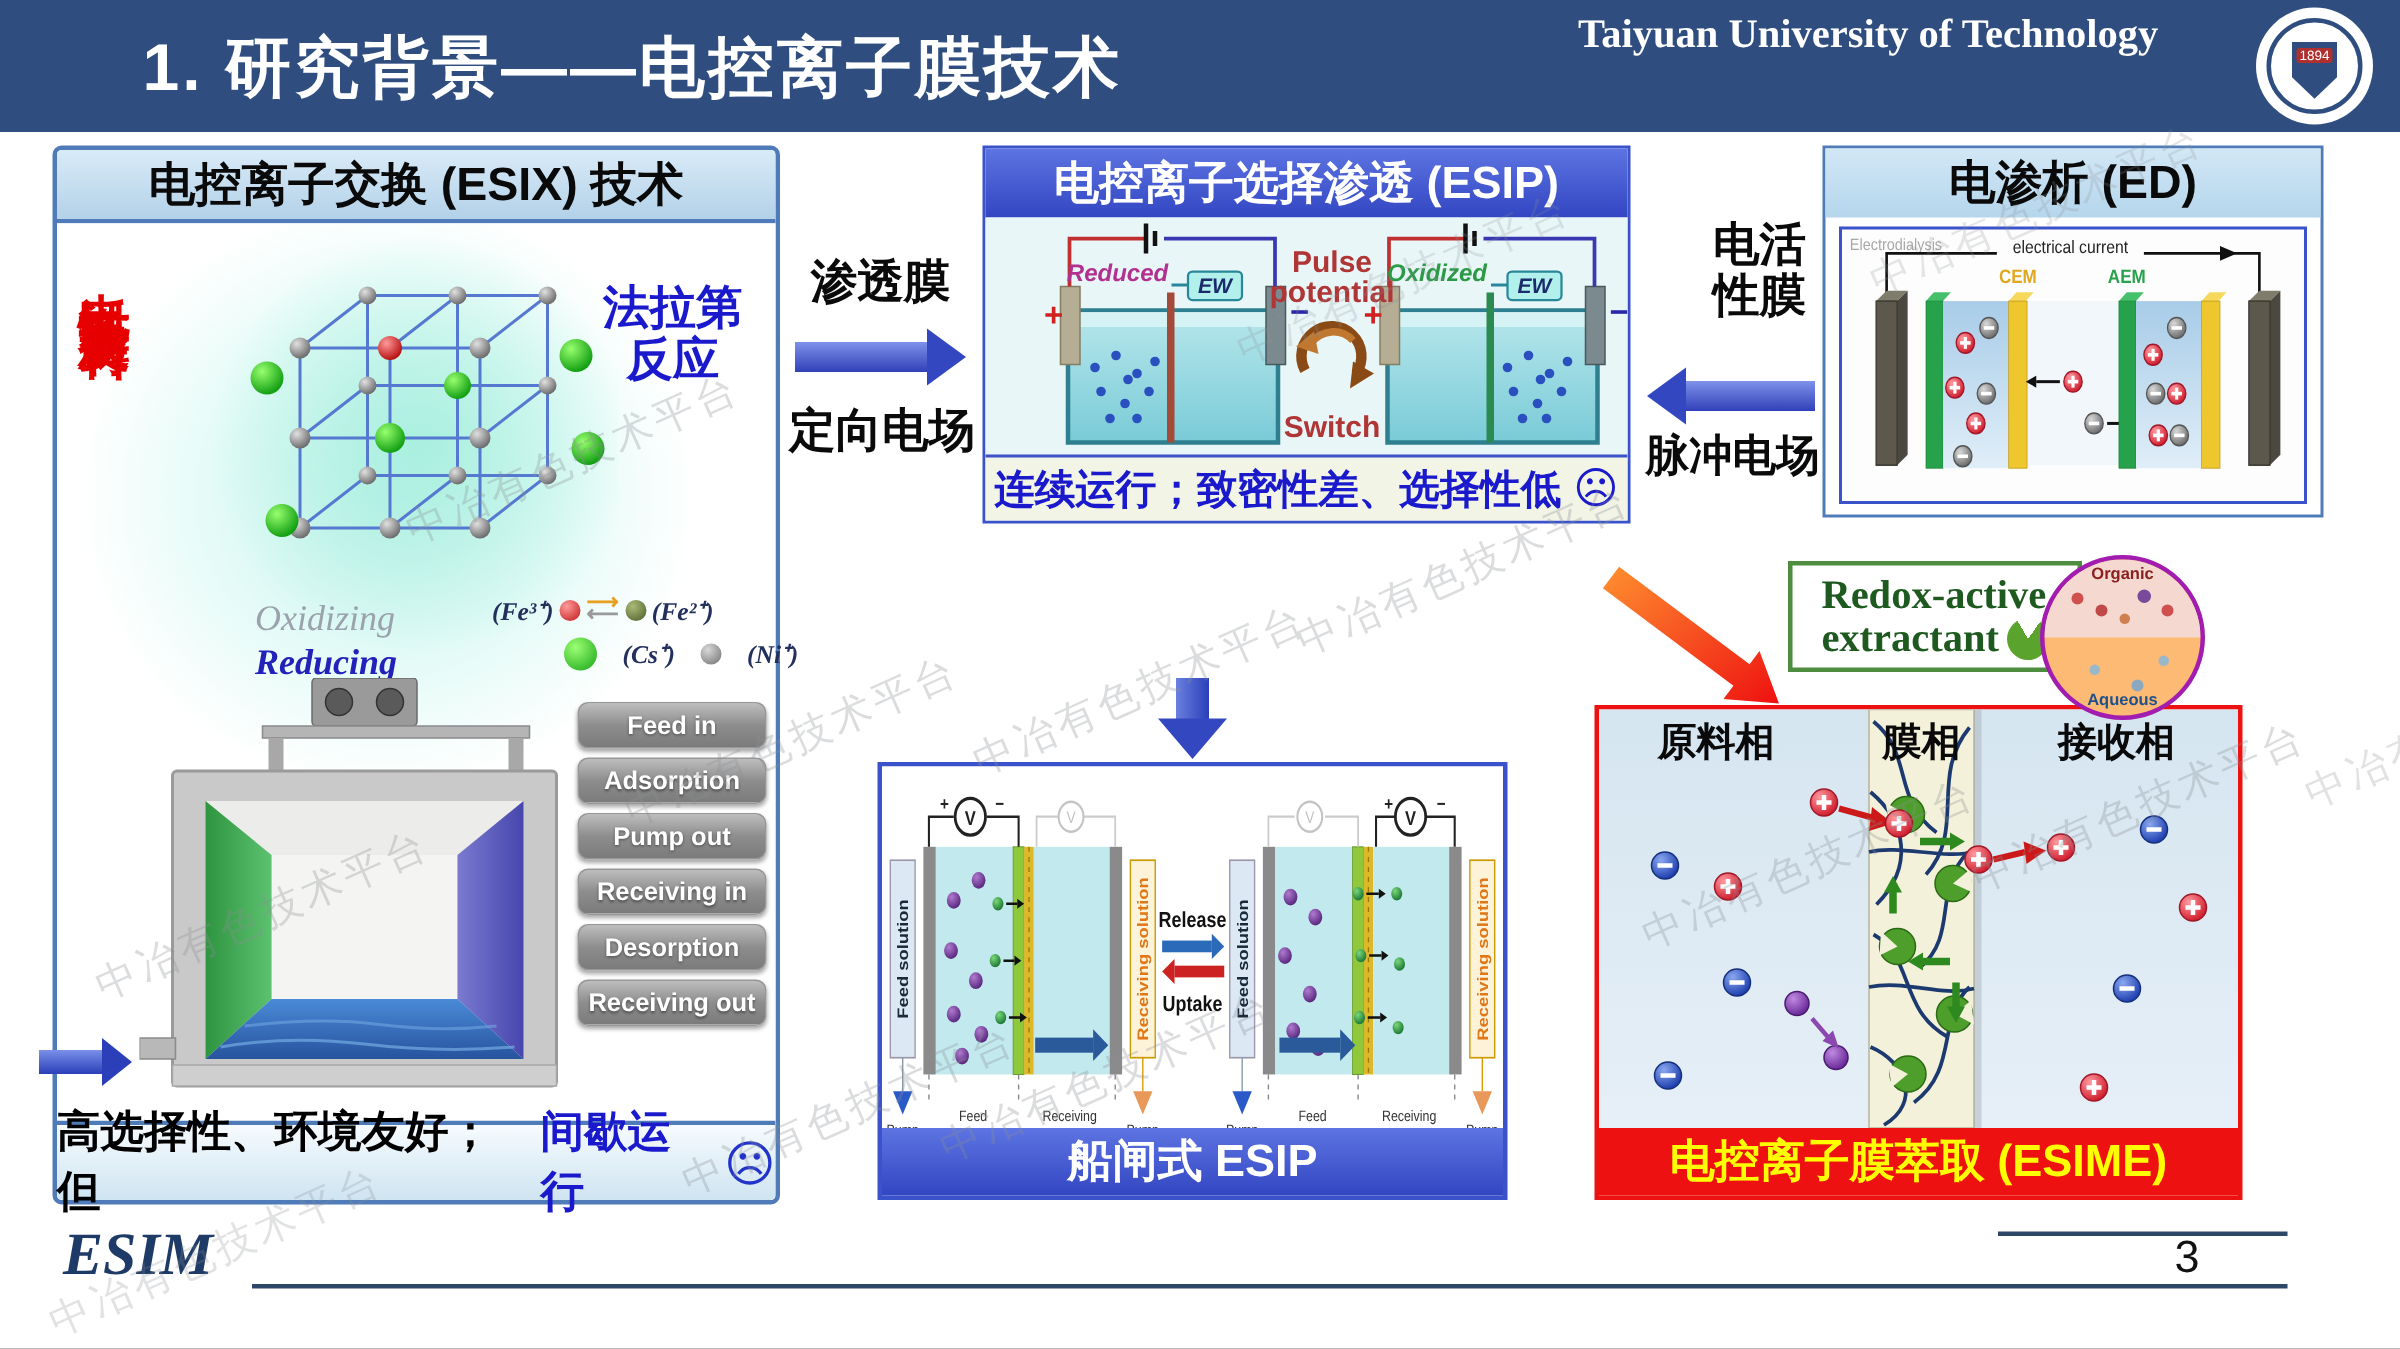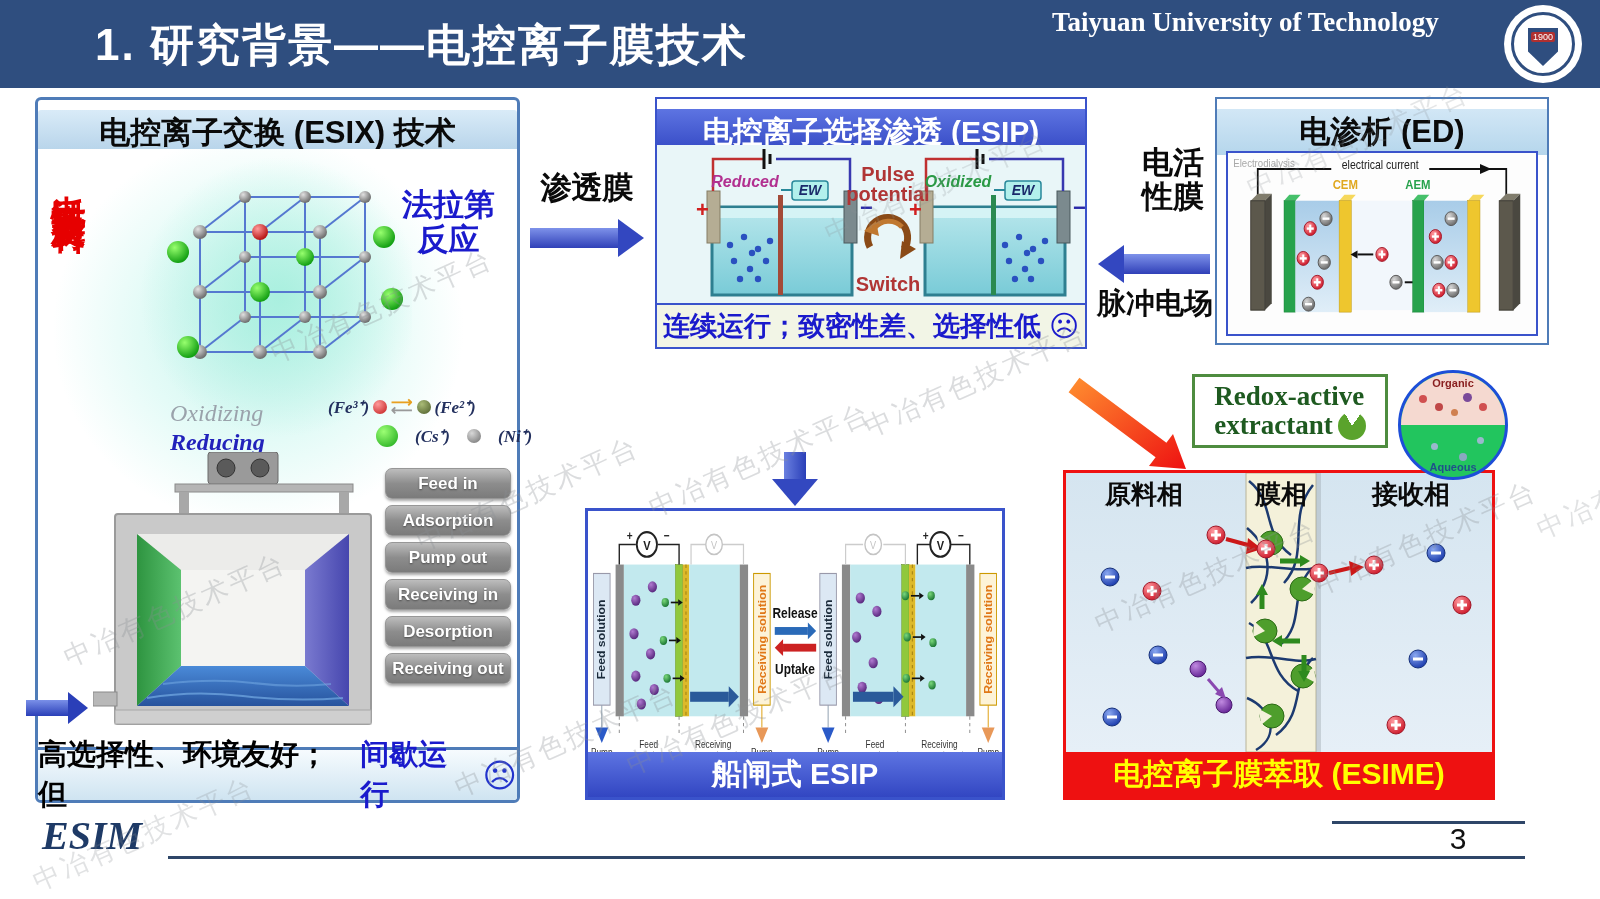--- a/index.html
+++ b/index.html
@@ -13,21 +13,21 @@
   .uni-en{font-size:27px;font-weight:bold;}
   .logo{position:absolute;left:1504px;top:5px;width:78px;height:78px;border-radius:50%;background:#fff;
         display:flex;align-items:center;justify-content:center;}
   .logo-inner{width:64px;height:64px;border-radius:50%;border:3px solid #2f4e7f;position:relative;box-sizing:border-box;}
   .logo-shield{position:absolute;left:50%;top:55%;transform:translate(-50%,-50%);width:30px;height:38px;background:#2f4e7f;
         clip-path:polygon(0 0,100% 0,100% 62%,50% 100%,0 62%);}
   .logo-year{position:absolute;left:50%;top:38%;transform:translate(-50%,-50%);font-size:9px;color:#fff;background:#b03030;
         padding:0 2px;border-radius:2px;z-index:2;}
   
   .panel{position:absolute;box-sizing:border-box;background:#fff;}
-  .bar-title{display:flex;align-items:center;justify-content:center;font-weight:bold;margin-top:10px;}
+  .bar-title{display:flex;align-items:center;justify-content:center;font-weight:bold;}
   
   .esix{left:35px;top:97px;width:485px;height:706px;border:3px solid #4f7cb8;border-radius:6px;}
   .esix-title{height:46px;background:linear-gradient(#d9ebf8,#b3d1e8);border-bottom:3px solid #4f7cb8;
         font-size:31px;color:#0a0a0a;border-radius:3px 3px 0 0;}
   .esix-body{position:absolute;top:49px;left:0;right:0;bottom:50px;overflow:visible;
         background:radial-gradient(ellipse 55% 42% at 46% 30%, #c6f3ec 0%, #e4fbf7 45%, #ffffff 78%);}
   .esix-side{position:absolute;left:14px;top:19px;writing-mode:vertical-rl;text-orientation:upright;
         color:#e60000;font-size:34px;font-weight:bold;letter-spacing:3px;line-height:1;}
   .faraday{position:absolute;right:22px;top:39px;text-align:center;color:#1a1acc;font-weight:bold;font-size:31px;line-height:1.12;}
   .legend-left{position:absolute;left:132px;top:250px;line-height:1.2;}
@@ -79,22 +79,22 @@
   
   .ed{left:1215px;top:97px;width:334px;height:248px;border:2px solid #4f7cb8;}
   .ed-title{height:46px;background:linear-gradient(#d2e7f6,#b5d6ec);font-size:31px;color:#0a0a0a;}
   .ed-inner{position:absolute;left:9px;right:9px;top:52px;bottom:7px;border:2px solid #3a53cb;background:#fdfdfd;}
   
   .redox-box{position:absolute;left:1192px;top:374px;width:196px;height:74px;border:3px solid #4e8c3f;background:#fff;
         box-sizing:border-box;display:flex;align-items:center;justify-content:center;z-index:3;}
   .redox-text{font-family:"Liberation Serif",serif;font-weight:bold;font-size:27px;color:#1e5a20;line-height:1.05;}
   .pacman{display:inline-block;width:28px;height:28px;border-radius:50%;vertical-align:-6px;margin-left:5px;
         background:conic-gradient(from 330deg, rgba(0,0,0,0) 0 65deg, #5aa32c 65deg 360deg);}
-  .orgaq{position:absolute;left:1398px;top:370px;width:110px;height:110px;border-radius:50%;border:3px solid #1d4ed8;
-        overflow:hidden;box-sizing:border-box;z-index:3;background:#22c55e;}
+  .orgaq{position:absolute;left:1360px;top:370px;width:110px;height:110px;border-radius:50%;border:3px solid #a21caf;
+        overflow:hidden;box-sizing:border-box;z-index:3;background:#fdba74;}
   .orgaq-top{position:absolute;left:0;top:0;width:100%;height:50%;background:#f5d9d0;}
   .orgaq-lab-top{position:absolute;top:4px;width:100%;text-align:center;font-size:11px;font-weight:bold;color:#8a2020;}
   .orgaq-lab-bot{position:absolute;bottom:4px;width:100%;text-align:center;font-size:11px;font-weight:bold;color:#20508a;}
   .dot{position:absolute;border-radius:50%;}
   
   .lock{left:585px;top:508px;width:420px;height:292px;border:3px solid #3a53cb;}
   .lock-body{position:absolute;top:0;left:0;right:0;bottom:45px;background:#fff;}
   .lock-title{position:absolute;left:0;right:0;bottom:0;height:45px;background:linear-gradient(#5d74e2,#3246c2);
         color:#fff;font-size:30px;}
   
@@ -116,21 +116,21 @@
 
 <div class="slide">
 
   <div class="header">
     <div class="header-title">1. 研究背景——电控离子膜技术</div>
     <div class="uni">
       <div class="uni-en">Taiyuan University of Technology</div>
     </div>
     <div class="logo">
       <div class="logo-inner">
-        <div class="logo-year">1900</div>
+        <div class="logo-year">1894</div>
         <div class="logo-shield"></div>
       </div>
     </div>
   </div>
 
   <div class="panel esix">
     <div class="bar-title esix-title">电控离子交换 (ESIX) 技术</div>
     <div class="esix-body">
       <div class="esix-side">电活性离子交换材料</div>
       <div class="faraday">
@@ -269,20 +269,21 @@
     </div>
     <div class="esix-bottom">
       <span>高选择性、环境友好；但</span>
         <span class="txt-blue">间歇运行</span>
       <span class="sadface">☹</span>
     </div>
   </div>
 
   <div class="flow-label" style="left:522px;top:167px;width:130px;font-size:31px;">渗透膜</div>
   <div class="harrow harrow-r" style="left:530px;top:228px;width:88px;"></div>
+  <div class="flow-label" style="left:508px;top:266px;width:160px;font-size:31px;">定向电场</div>
 
   <div class="flow-label" style="left:1118px;top:146px;width:110px;font-size:31px;line-height:1.1;">
     <div>电活</div>
     <div>性膜</div>
   </div>
   <div class="harrow harrow-l" style="left:1124px;top:254px;width:86px;"></div>
   <div class="flow-label" style="left:1088px;top:284px;width:134px;font-size:29px;">脉冲电场</div>
 
   <div class="panel esip">
     <div class="bar-title esip-title">电控离子选择渗透 (ESIP)</div>

